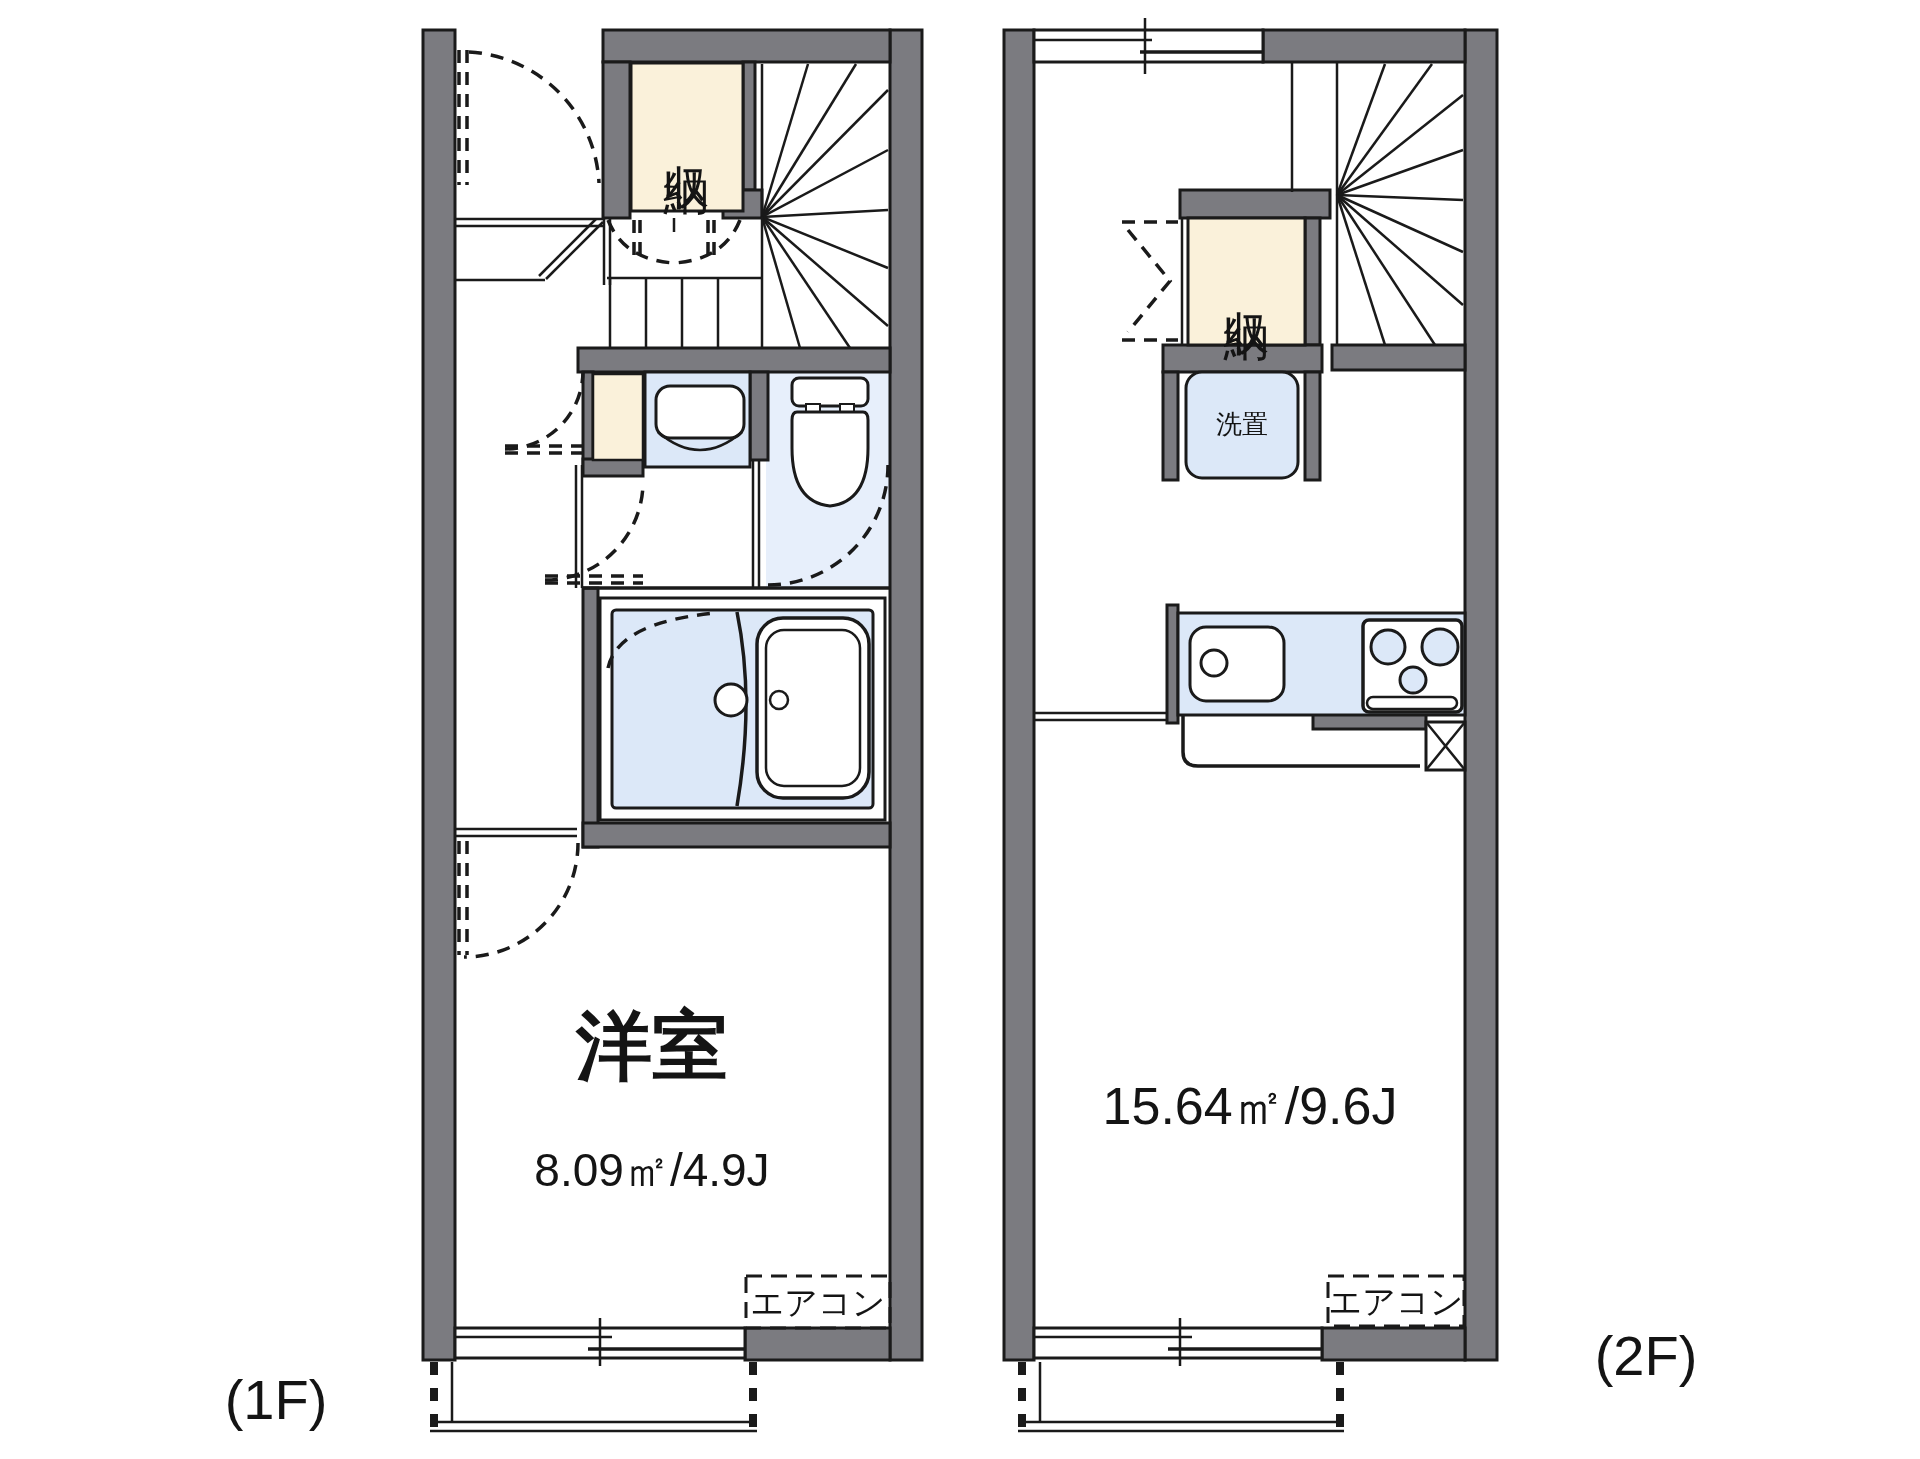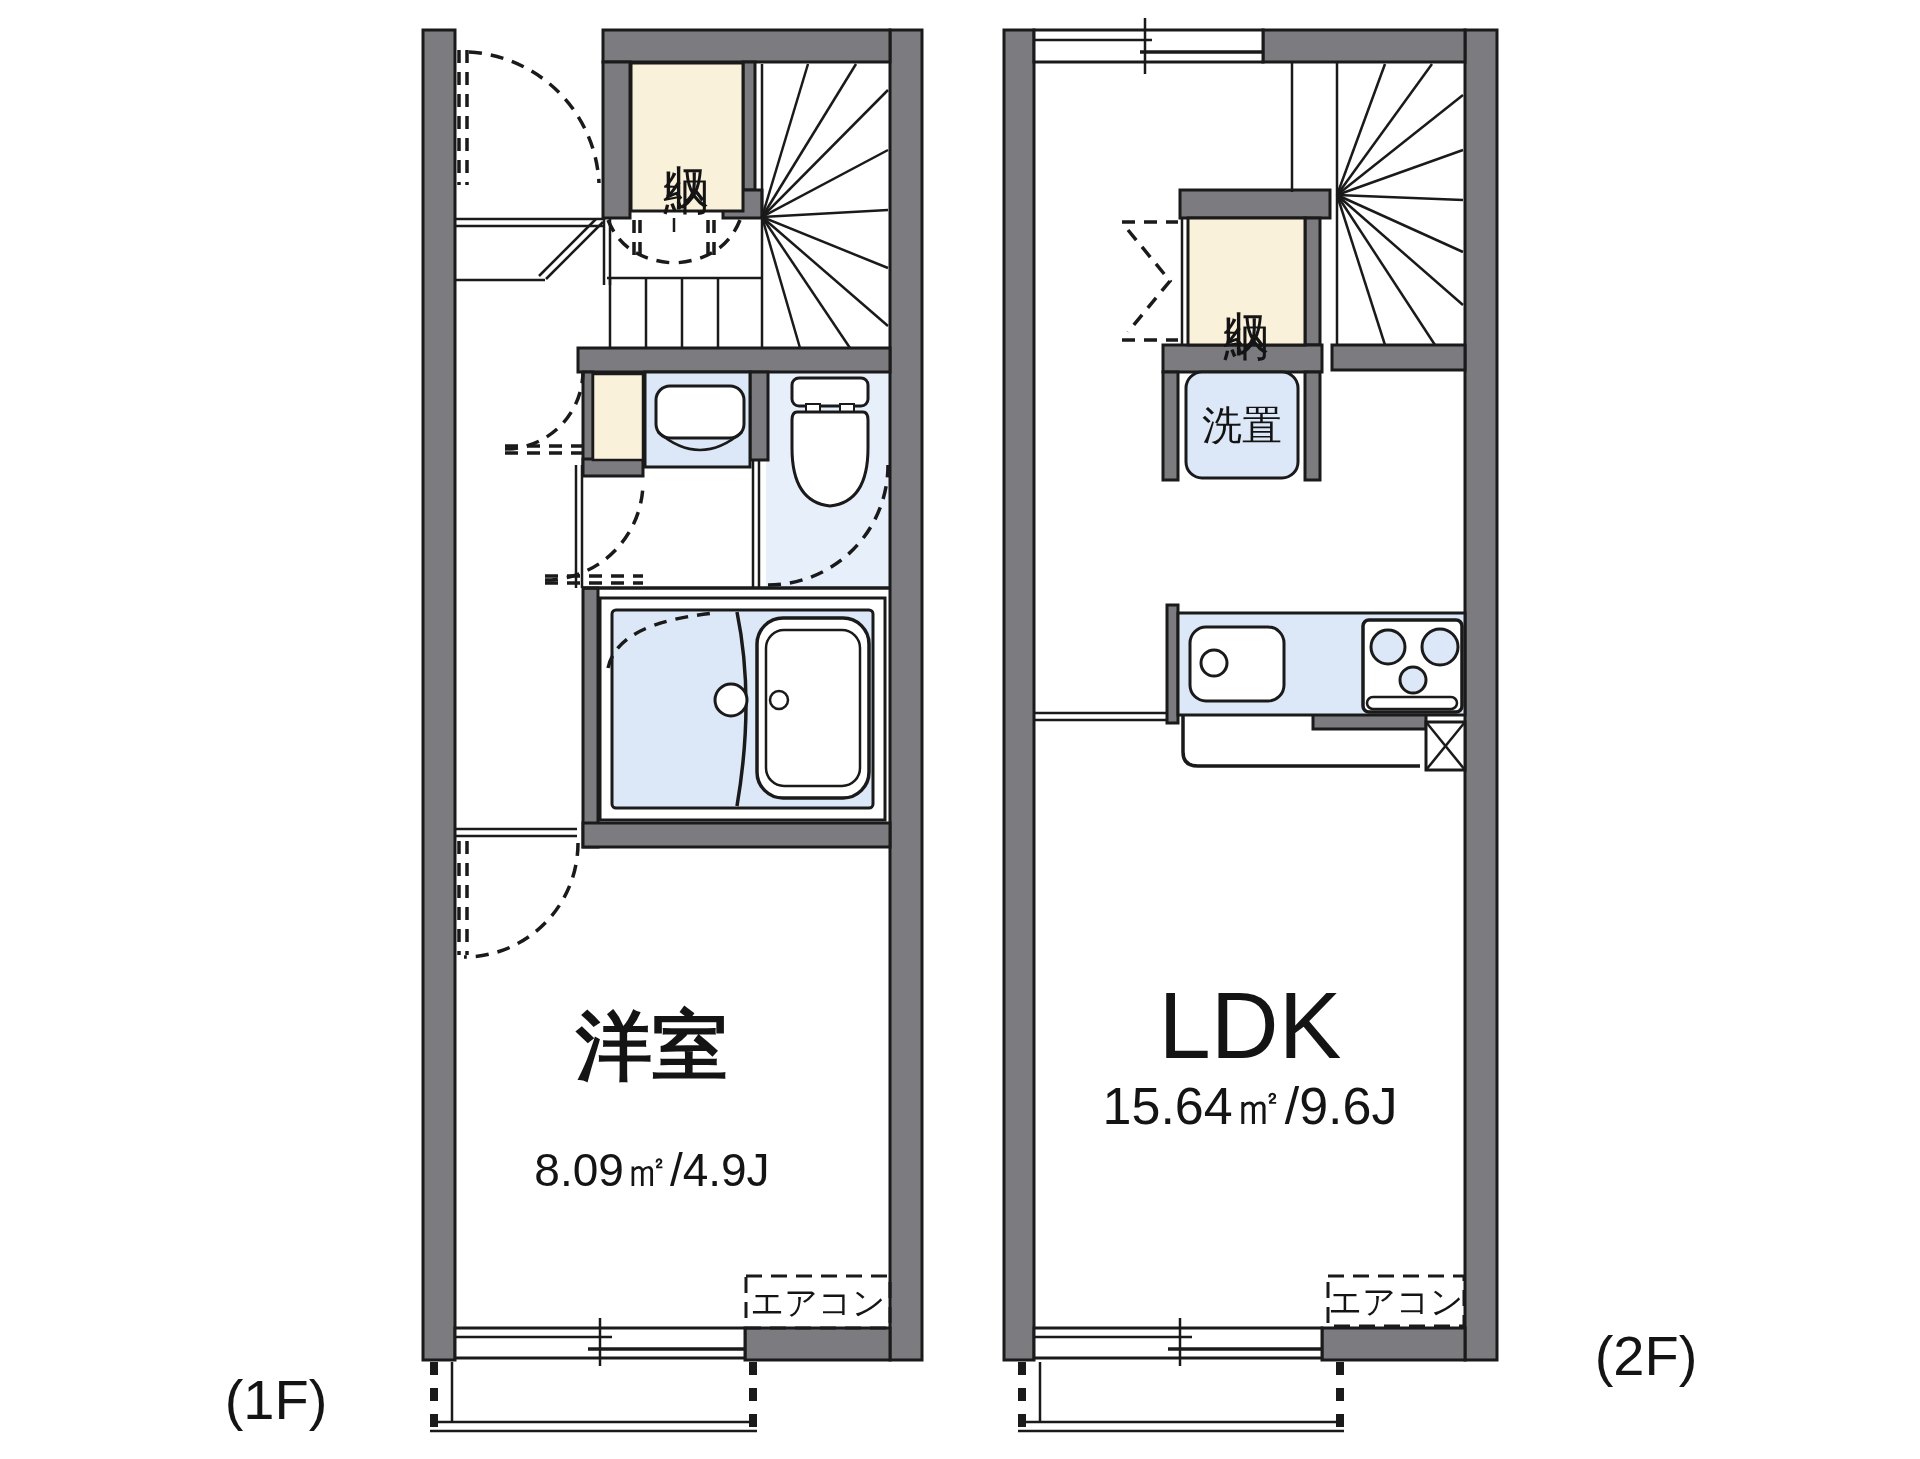--- a/index.html
+++ b/index.html
@@ -264,19 +264,18 @@
   </g>
 </svg>
 
 <div class="lbl vert" style="left:687px;top:135px;font-size:46px;">収納</div>
 <div class="lbl" style="left:652px;top:1046px;font-size:76px;font-weight:bold;">洋室</div>
 <div class="lbl" style="left:652px;top:1122px;font-size:46px;margin-top:48px;">8.09㎡/4.9J</div>
 <div class="lbl" style="left:818px;top:1303px;font-size:33px;">エアコン</div>
 <div class="lbl" style="left:276px;top:1400px;font-size:56px;">(1F)</div>
 
 <div class="lbl vert" style="left:1247px;top:281px;font-size:46px;">収納</div>
-<div class="lbl" style="left:1242px;top:425px;font-size:40px;">洗置</div>
-<div class="lbl" style="left:1250px;top:1026px;font-size:94px;">LDK</div>
+<div class="lbl" style="left:1242px;top:425px;font-size:26px;">洗置</div>
 <div class="lbl" style="left:1250px;top:1106px;font-size:52px;">15.64㎡/9.6J</div>
 <div class="lbl" style="left:1396px;top:1302px;font-size:33px;">エアコン</div>
 <div class="lbl" style="left:1646px;top:1356px;font-size:56px;">(2F)</div>
 
 </div>
 
 </body></html>

